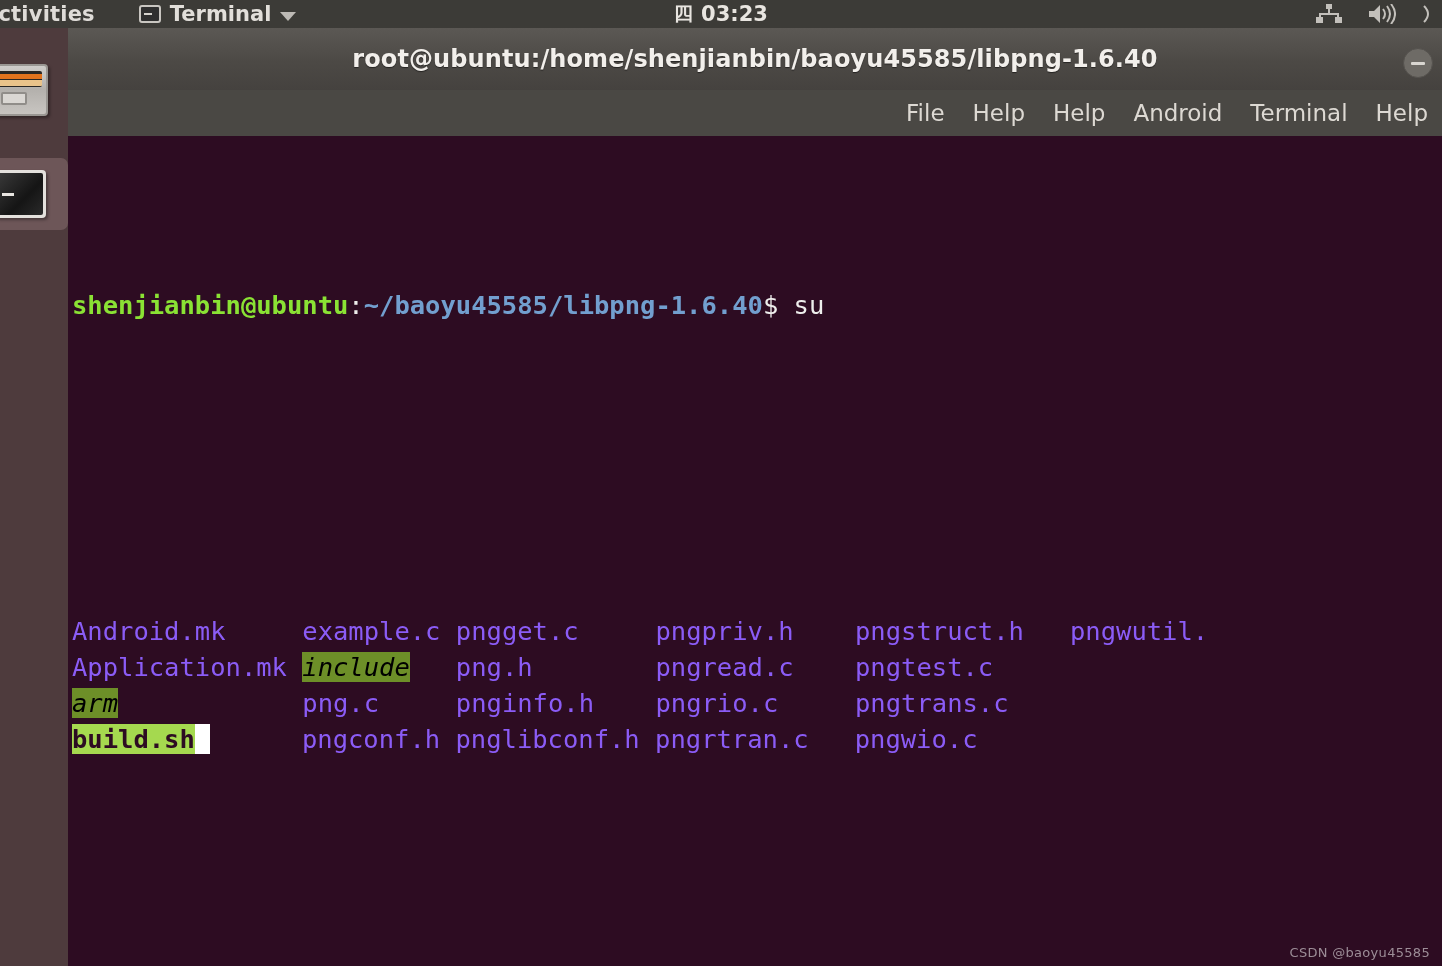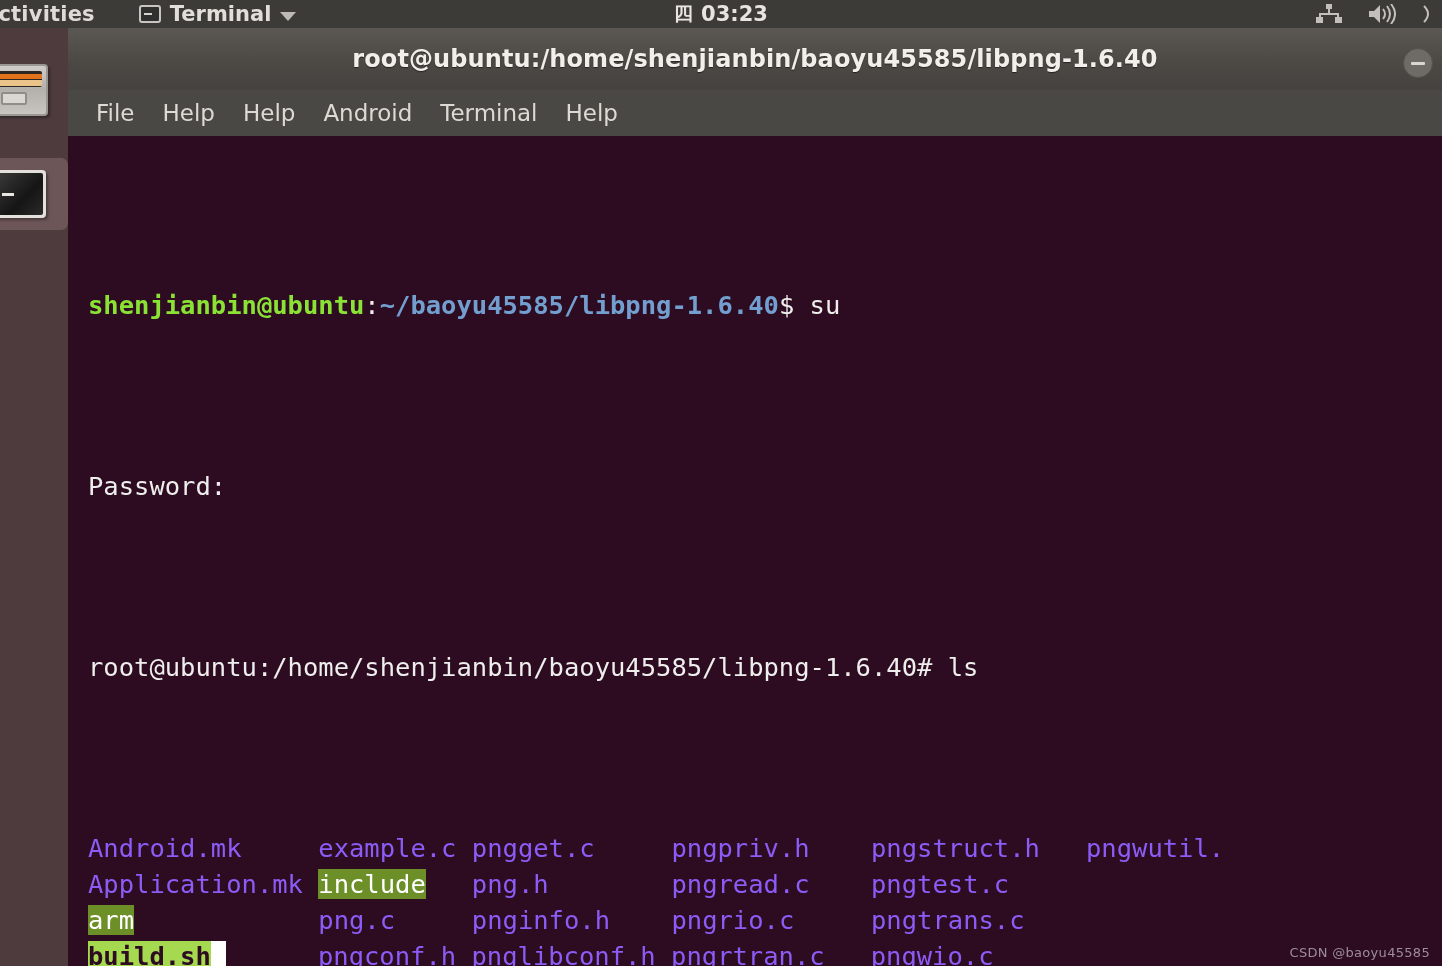--- a/index.html
+++ b/index.html
@@ -201,52 +201,54 @@
     content: ""; width: 14px; height: 3px; background: #d9d6d1; border-radius: 1px;
   }
 
   #menubar {
     height: 46px;
     background: #4a4844;
     display: flex;
     align-items: center;
     padding-left: 14px;
     gap: 0;
+    justify-content: flex-end;
   }
   .menu-item {
     color: #ddd9d3;
     font-size: 23px;
     padding: 3px 14px;
     white-space: nowrap;
     cursor: default;
   }
 
   
   #terminal-body {
     height: 830px;
     background: #2d0c22;
-    padding: 6px 0 0 20px;
+    padding: 6px 0 0 4px;
     box-sizing: border-box;
     font-family: "DejaVu Sans Mono", monospace;
     font-size: 25.5px;
     line-height: 36.2px;
     position: relative;
     overflow: hidden;
     white-space: pre;
     letter-spacing: 0px;
   }
   .tline { white-space: pre; height: 36.2px; }
   .c-white  { color: #eeeeec; }
   .c-green  { color: #8ae234; font-weight: bold; }
   .c-blue   { color: #729fcf; font-weight: bold; }
   .c-filegreen { color: #8b5cf6; }
   .c-dir {
-    color: #ffffff;
+    color: #000000;
     background: #6d8f28;
     font-weight: normal;
+    font-style: italic;
   }
   .c-exec {
     color: #2d0c22;
     background: #a5d94f;
     font-weight: bold;
   }
   .cursor-inline {
     display: inline-block;
     width: 15px; height: 30px;
     background: #ffffff;
@@ -331,24 +333,22 @@
     <div class="menu-item">Terminal</div>
     <div class="menu-item">Help</div>
   </div>
 
   <div id="terminal-body">
 
     
     <div class="tline"><span class="c-green">shenjianbin@ubuntu</span><span class="c-white">:</span><span class="c-blue">~/baoyu45585/libpng-1.6.40</span><span class="c-white">$ </span><span class="c-white">su</span></div>
 
     
-    <div class="tline"><span class="c-white">Password:</span></div>
-
-    
-    <div class="tline"><span class="c-white">root@ubuntu:/home/shenjianbin/baoyu45585/libpng-1.6.40# </span><span class="c-white">ls</span></div>
+
+    
 
     
     <div id="ls-output"><div class="tline"><span class="c-filegreen">Android.mk</span><span>     </span><span class="c-filegreen">example.c</span><span> </span><span class="c-filegreen">pngget.c</span><span>     </span><span class="c-filegreen">pngpriv.h</span><span>    </span><span class="c-filegreen">pngstruct.h</span><span>   </span><span class="c-filegreen">pngwutil.</span></div><div class="tline"><span class="c-filegreen">Application.mk</span><span> </span><span class="c-dir">include</span><span>   </span><span class="c-filegreen">png.h</span><span>        </span><span class="c-filegreen">pngread.c</span><span>    </span><span class="c-filegreen">pngtest.c</span></div><div class="tline"><span class="c-dir">arm</span><span>            </span><span class="c-filegreen">png.c</span><span>     </span><span class="c-filegreen">pnginfo.h</span><span>    </span><span class="c-filegreen">pngrio.c</span><span>     </span><span class="c-filegreen">pngtrans.c</span></div><div class="tline"><span class="c-exec">build.sh</span><span class="cursor-inline"></span><span>      </span><span class="c-filegreen">pngconf.h</span><span> </span><span class="c-filegreen">pnglibconf.h</span><span> </span><span class="c-filegreen">pngrtran.c</span><span>   </span><span class="c-filegreen">pngwio.c</span></div></div>
 
     
     
 
     
     
 

